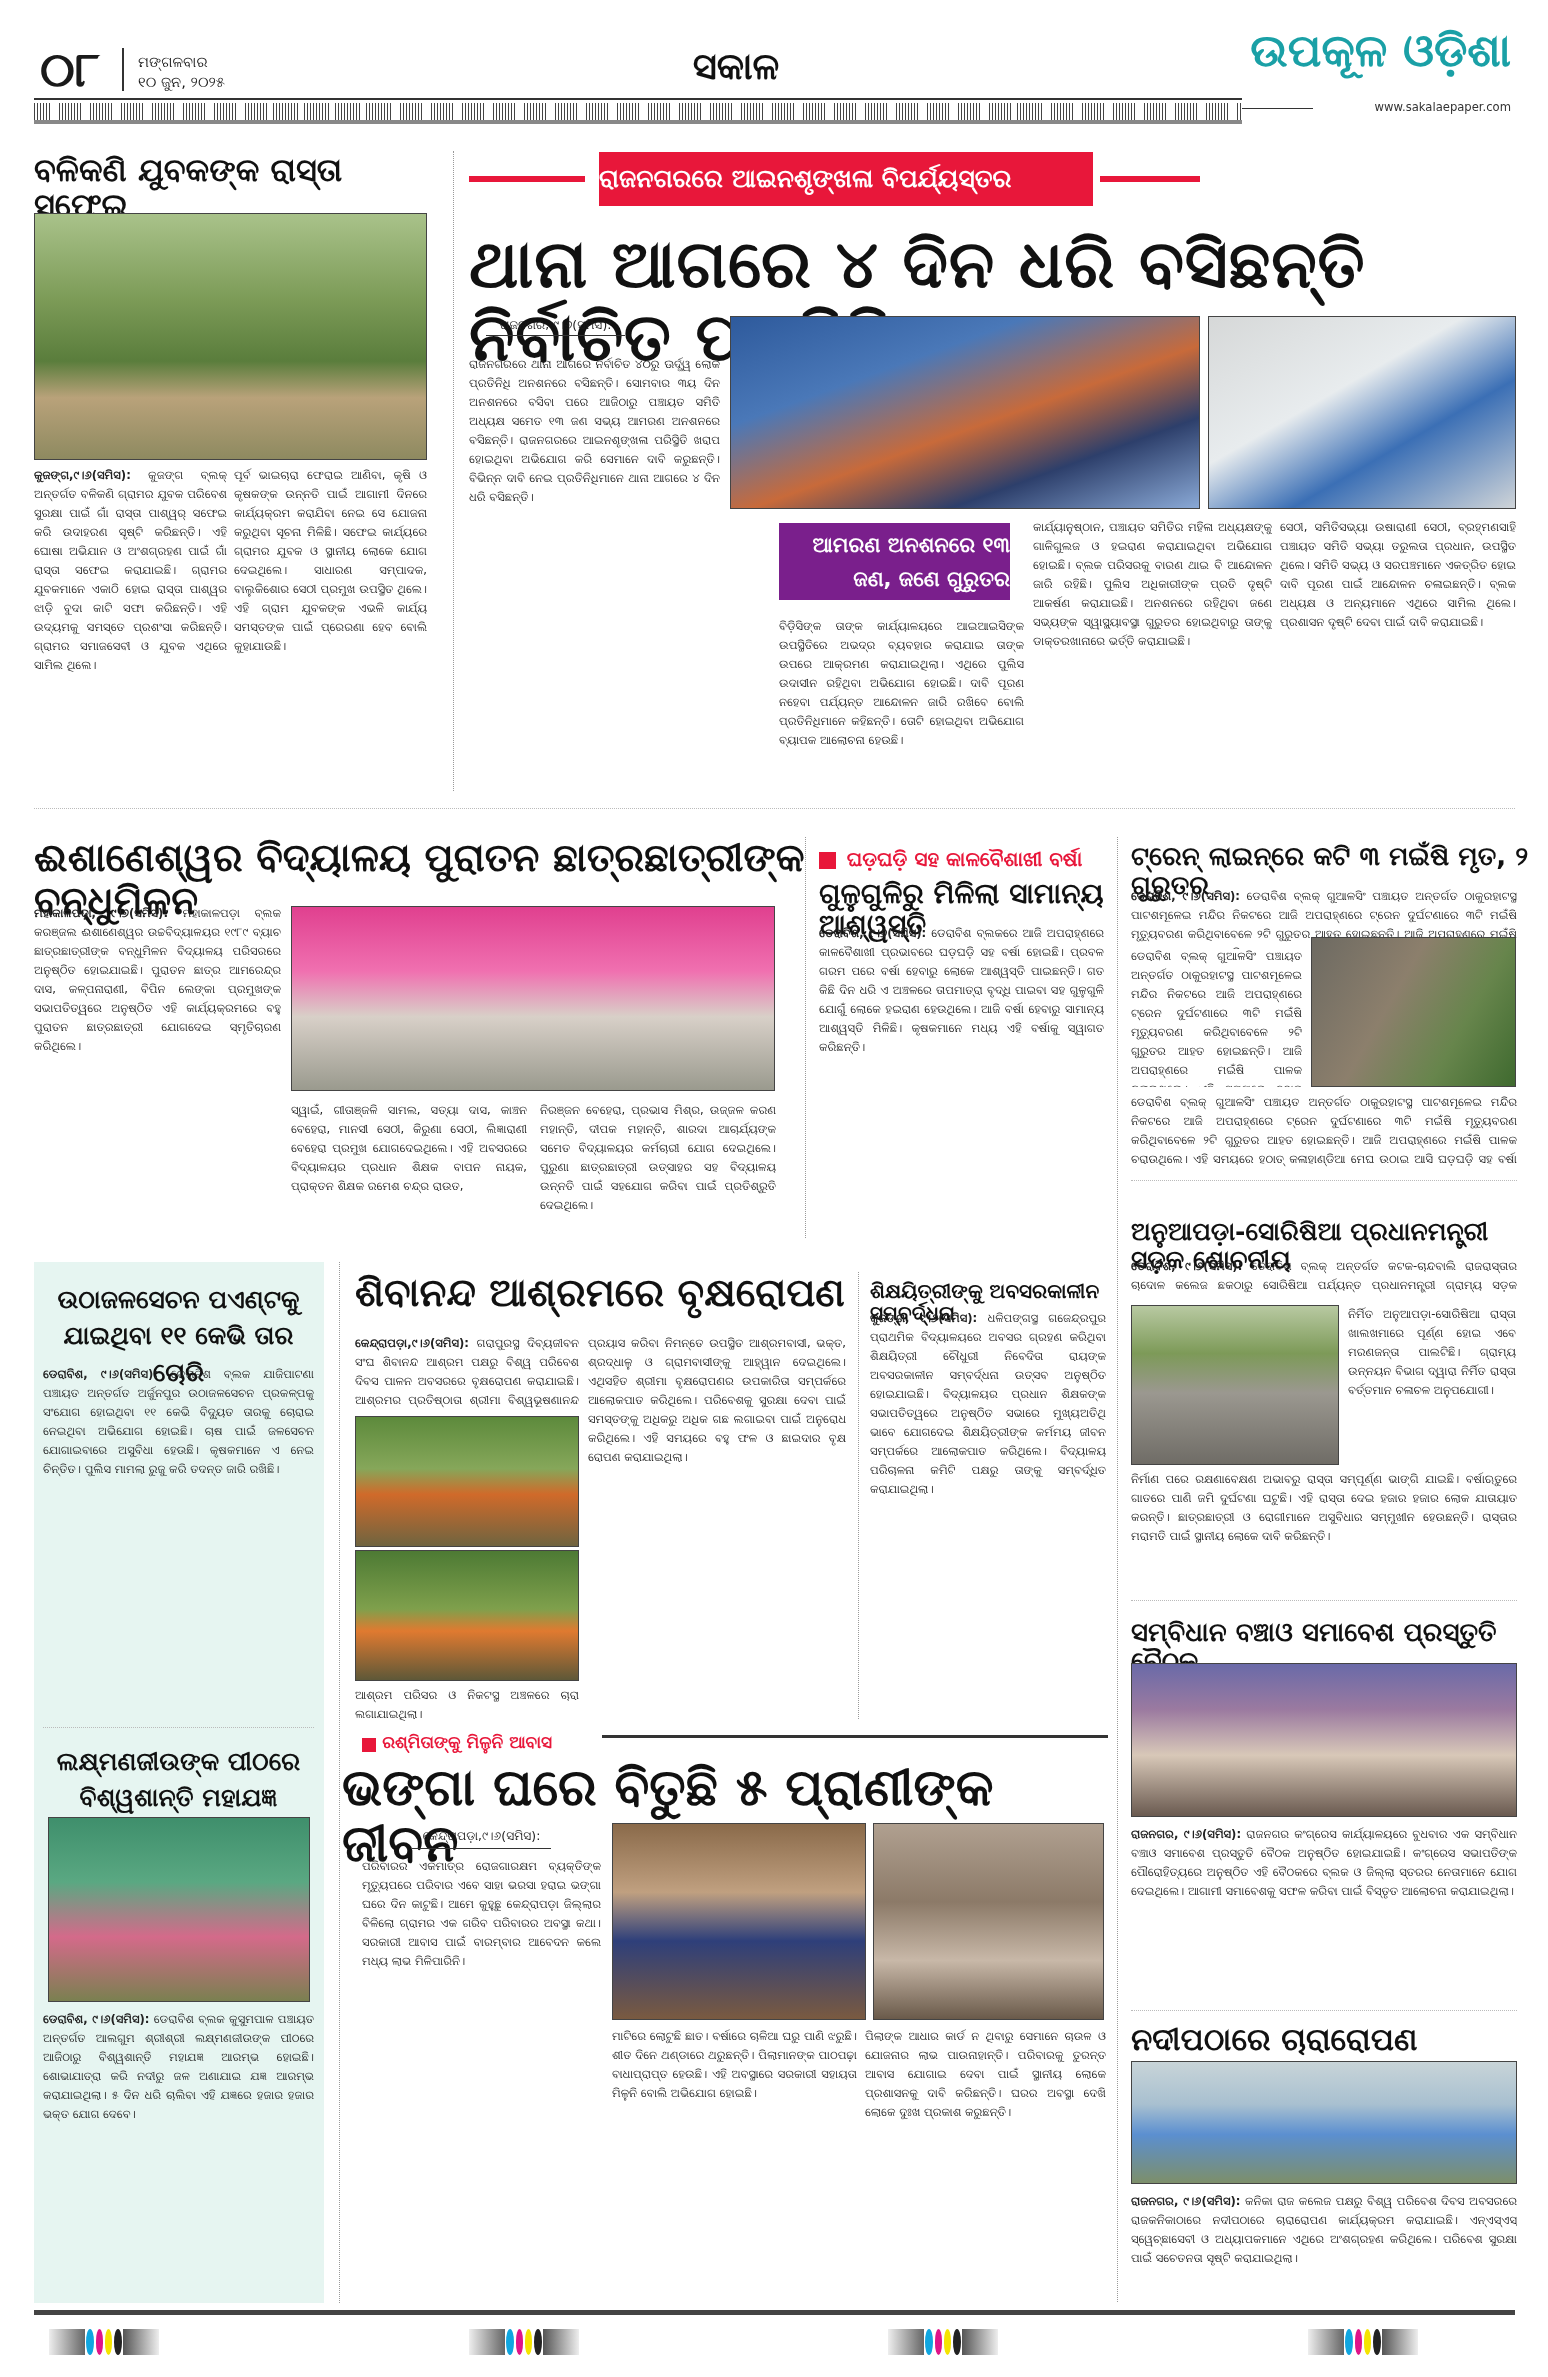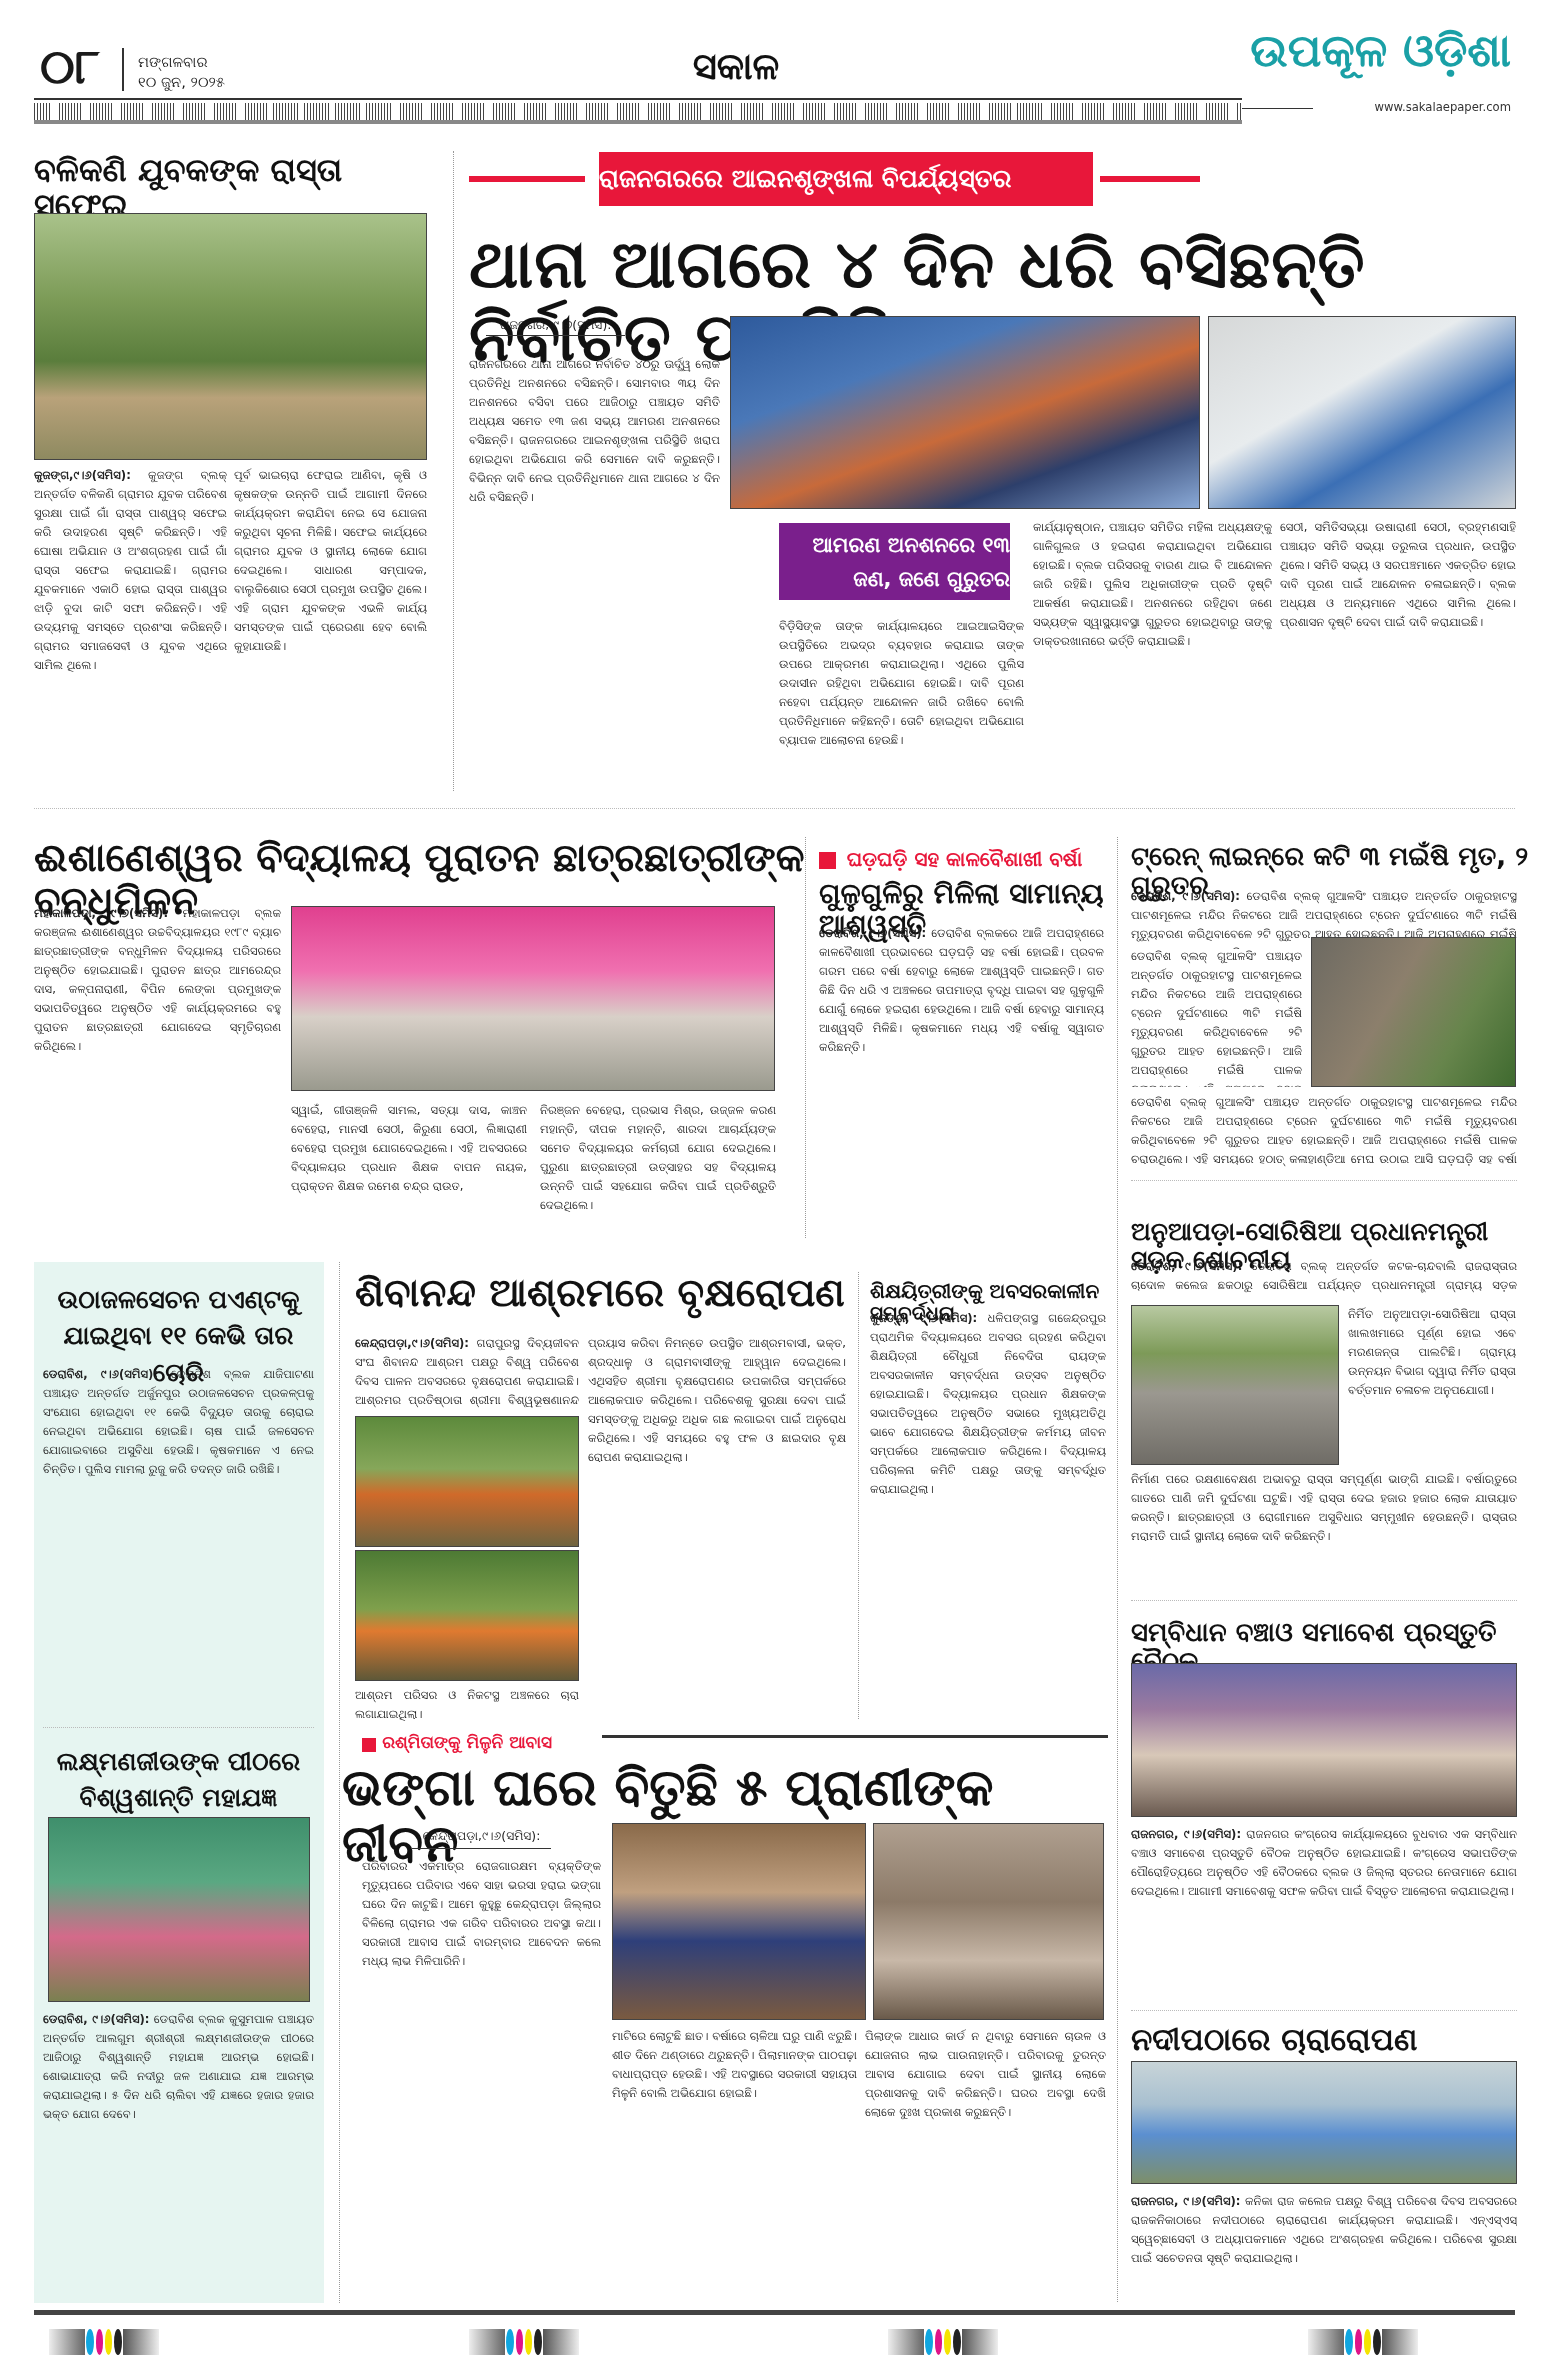--- a/index.html
+++ b/index.html
@@ -5,21 +5,21 @@
   *{box-sizing:border-box;margin:0;padding:0}
   html,body{width:1548px;height:2377px;background:#fff;overflow:hidden}
   body{position:relative;font-family:"DejaVu Sans",sans-serif;color:#1a1a1a}
   .abs{position:absolute}
   .hl{font-family:"DejaVu Sans",sans-serif;font-weight:bold;color:#111;line-height:1.1}
   .body-text{font-size:11.6px;line-height:19px;color:#222;text-align:justify;overflow:hidden}
   .photo{background:linear-gradient(135deg,#7a8f5a,#a3b57a 40%,#5d6b44);border:0.8px solid #444;overflow:hidden}
   .vdots{border-left:1.5px dotted #999}
   .hdots{border-top:1.5px dotted #bbb}
   
-  .pg-num{left:40px;top:46px;font-size:48px;font-weight:bold;line-height:1;font-family:Liberation Mono, monospace}
+  .pg-num{left:40px;top:46px;font-size:48px;font-weight:bold;line-height:1;font-family:Liberation Sans, sans-serif}
   .pg-sep{left:122px;top:48px;width:1.5px;height:43px;background:#333}
   .pg-day{left:138px;top:52px;font-size:14.7px;line-height:20px}
   .logo{left:659px;top:48px;width:154px;text-align:center}
   .logo-main{font-size:37px;font-weight:bold;font-family:"DejaVu Serif",serif;line-height:1;color:#111}
   .logo-band{margin:18px auto 0;width:93px;height:12.3px;background:#d2232a;color:#fff;font-size:7.7px;font-weight:bold;line-height:12.3px;clip-path:polygon(0 0,100% 0,92% 100%,8% 100%)}
   .brand{right:37px;top:26px;font-size:45px;font-weight:bold;color:#1aa0a6;line-height:1.1}
   .site{right:37px;top:100px;font-size:11.6px;color:#333}
   .rule-top{left:34px;top:98px;width:1208px;height:1.5px;background:#333}
   .barcode{left:34px;top:103px;width:1208px;height:17px;background:repeating-linear-gradient(90deg,#444 0 0.8px,#fff 0.8px 3.1px)}
   .rule-gray{left:34px;top:120px;width:1208px;height:3.9px;background:#888}

